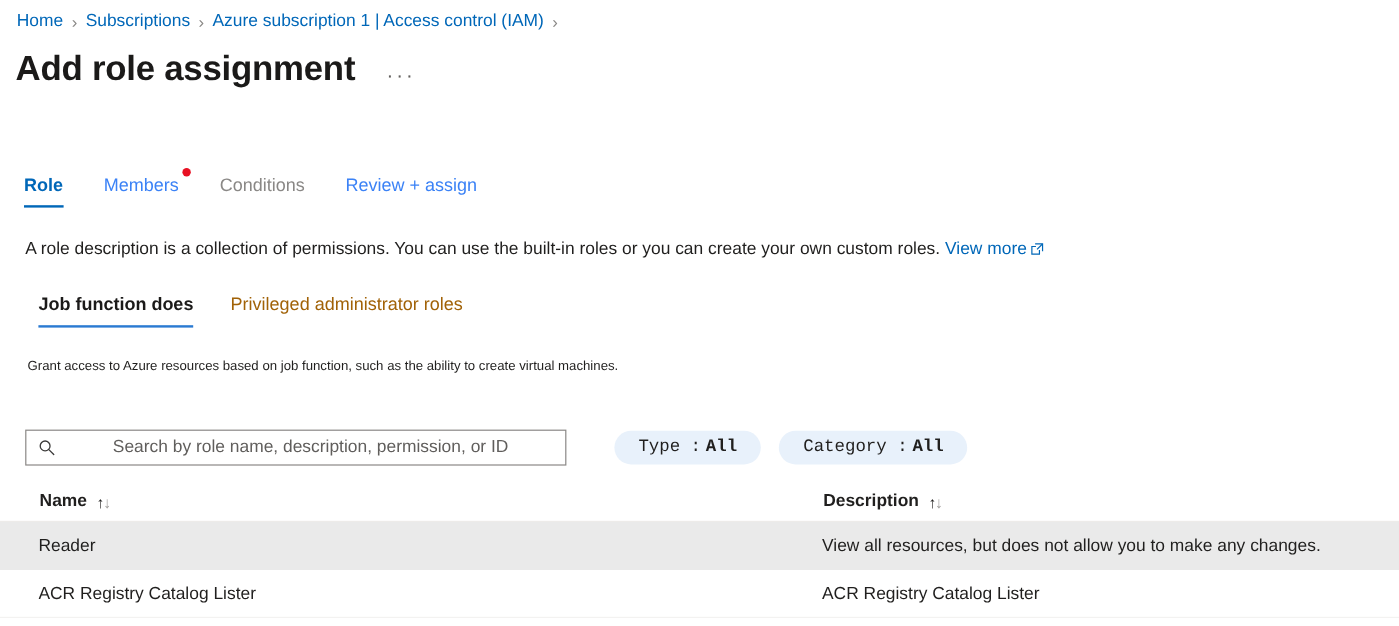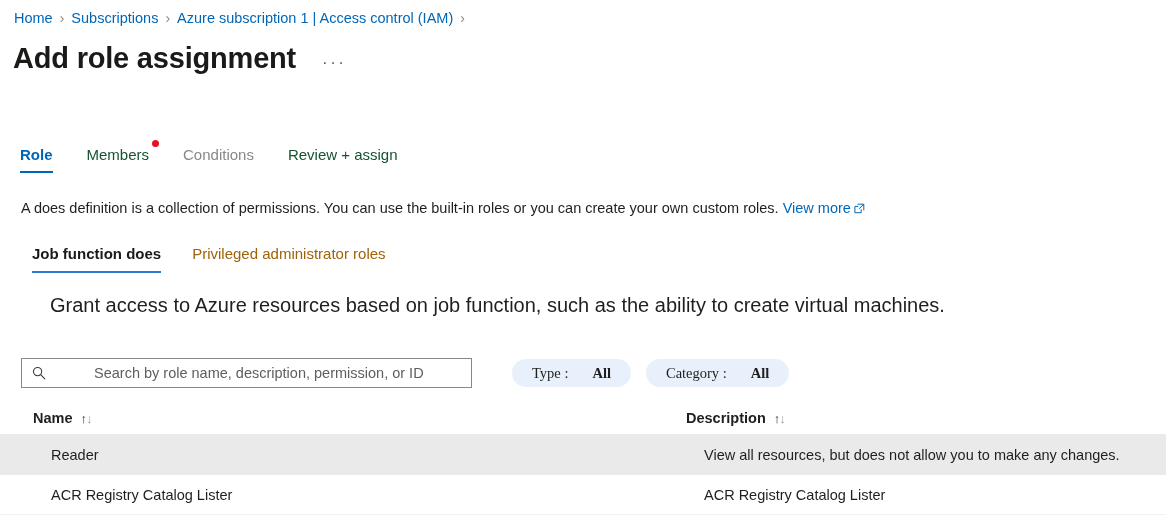--- a/index.html
+++ b/index.html
@@ -77,21 +77,21 @@
     display: flex;
     align-items: flex-start;
   }
   .pivot-item {
     position: relative;
     font-size: 15px;
     line-height: 20px;
     padding: 0 0 10px 0;
     margin-right: 34px;
     cursor: pointer;
-    color: #14532d;
+    color: #3b82f6;
     white-space: nowrap;
   }
   .pivot-item.selected {
     font-weight: 700;
     color: #0067b8;
   }
   .pivot-item.selected::after {
     content: "";
     position: absolute;
     left: 0;
@@ -163,23 +163,23 @@
     left: 0;
     right: 0;
     bottom: 1px;
     height: 2.5px;
     background: #2a7ad2;
   }
 
   
   .grant-text {
     position: absolute;
-    left: 50px;
+    left: 23px;
     top: 295px;
-    font-size: 20px;
+    font-size: 11px;
     line-height: 20px;
     color: #201f1e;
     white-space: nowrap;
   }
 
   
   .toolbar {
     position: absolute;
     left: 21px;
     top: 358px;
@@ -222,22 +222,21 @@
     background: #e8f1fb;
     color: #201f1e;
     font-size: 14.5px;
     display: inline-flex;
     align-items: center;
     justify-content: center;
     padding: 0 20px;
     cursor: pointer;
     white-space: nowrap;
     border: none;
-    font-family: Liberation Serif, serif;
-    gap: 20px;
+    font-family: Liberation Mono, monospace;
   }
   .filter-pill b { font-weight: 700; margin-left: 4px; }
   .filter-pill .pill-key { font-weight: 400; }
   #pill-type { margin-left: 40px; }
   #pill-category { margin-left: 15px; }
 
   
   .grid {
     position: absolute;
     left: 0;
@@ -269,21 +268,21 @@
     line-height: 1;
     color: #201f1e;
     display: inline-flex;
   }
   .sort-arrows .dn { color: #a19f9d; }
 
   .grid-row {
     display: flex;
     align-items: center;
     height: 40px;
-    padding-left: 51px;
+    padding-left: 32px;
     border-bottom: 1px solid #f3f2f1;
     cursor: pointer;
     font-size: 14.5px;
     color: #201f1e;
   }
   .grid-row.highlighted { background: #eaeaea; border-bottom-color: #eaeaea; }
   .grid-row .cell { white-space: nowrap; overflow: hidden; text-overflow: ellipsis; padding-right: 10px; }
 </style>
 </head>
 <body>
@@ -312,21 +311,21 @@
   </div>
   <div class="pivot-item disabled">
     <span>Conditions</span>
   </div>
   <div class="pivot-item">
     <span>Review + assign</span>
   </div>
 </div>
 
 <div class="desc-line">
-  <span>A does definition is a collection of permissions. You can use the built-in roles or you can create your own custom roles.</span>
+  <span>A role description is a collection of permissions. You can use the built-in roles or you can create your own custom roles.</span>
   <span class="learn-more">View more</span><span class="ext-icon"><svg width="11" height="11" viewBox="0 0 11 11">
         <path d="M3.6 1.2h6.2v6.2" fill="none" stroke="#0067b8" stroke-width="1"></path>
         <path d="M9.7 1.3L5.2 5.8" fill="none" stroke="#0067b8" stroke-width="1"></path>
         <path d="M7.2 6.3v3.4H0.9V3.4h3.4" fill="none" stroke="#0067b8" stroke-width="1"></path>
       </svg></span>
 </div>
 
 <div class="subtabs">
   <div class="subtab selected">
     <span>Job function does</span>

